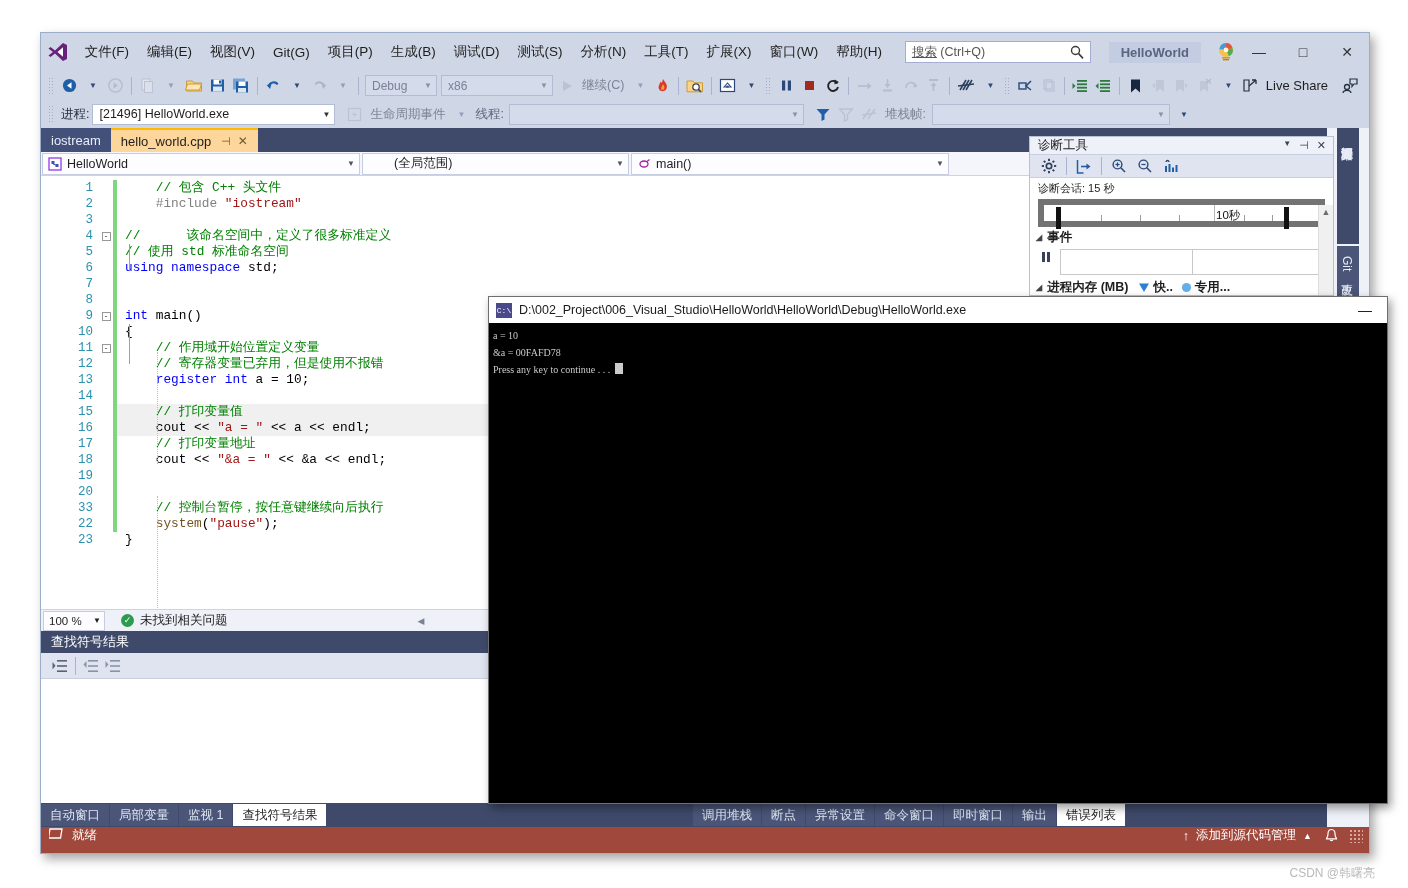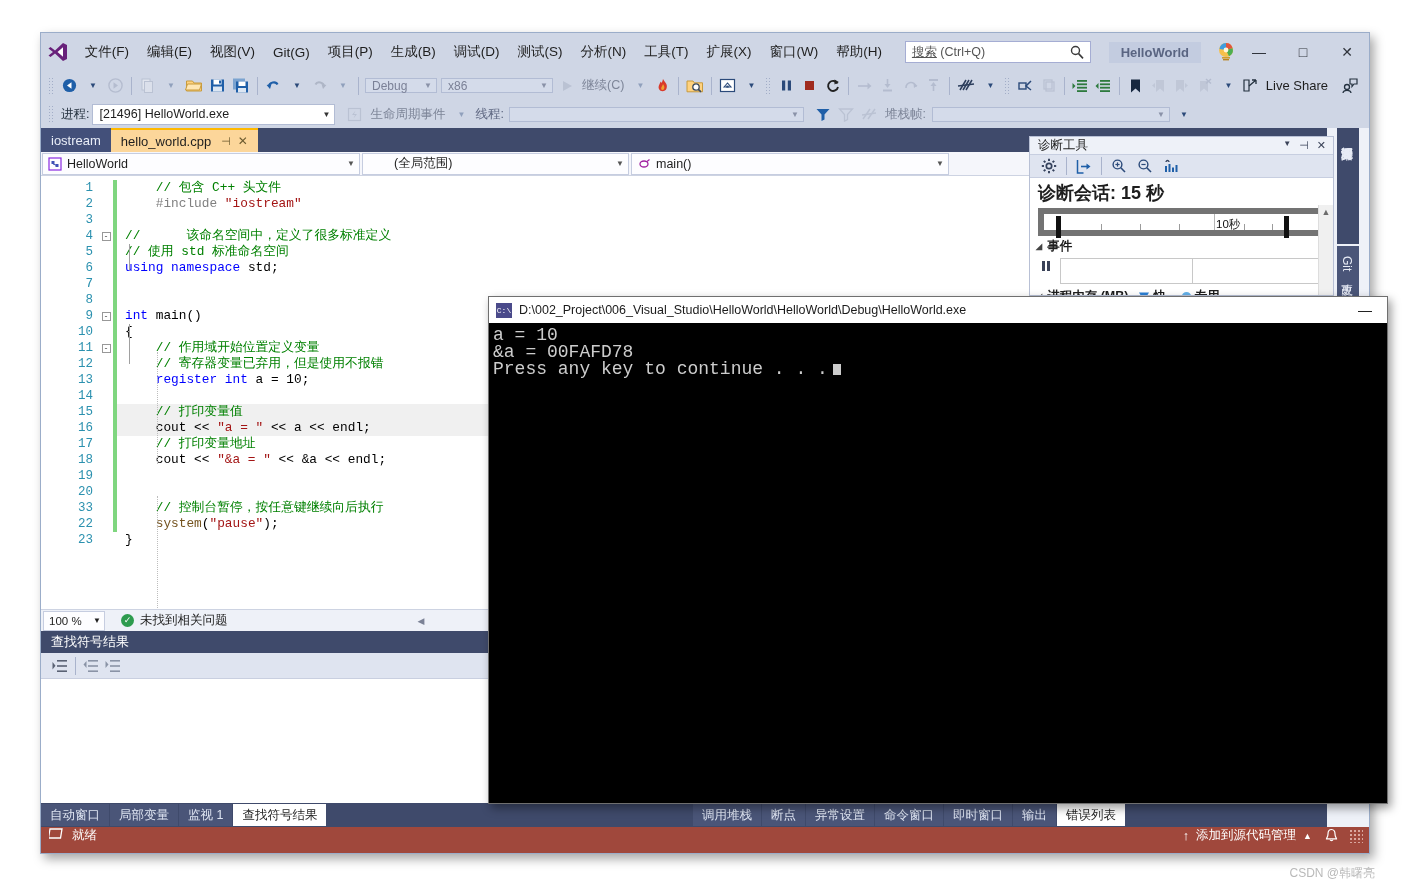--- a/index.html
+++ b/index.html
@@ -108,21 +108,21 @@
   .tbtn {
     height: 23px; min-width: 23px;
     display: flex; align-items: center; justify-content: center;
     padding: 0 3px;
     color: #1f3c67;
   }
   .tbtn.dis { opacity: .38; }
   .tsep { width: 1px; height: 18px; background: #a9b3cc; margin: 0 4px; }
   .caret { font-size: 8px; color: #2b4a7a; margin-left: 1px; }
   .combo {
-    height: 15px;
+    height: 21px;
     background: #d4dbea;
     border: 1px solid #b2bcd4;
     display: flex; align-items: center;
     padding: 0 4px 0 6px;
     font-size: 12px; color: #7b8197;
     margin: 0 2px;
   }
   .combo .cv { white-space: nowrap; overflow: hidden; }
   .combo .ca { margin-left: auto; font-size: 8px; padding-left: 6px; color: #8a92a8;}
   .tb-text { font-size: 12.5px; color: #7d8598; padding: 0 4px; }
@@ -427,21 +427,21 @@
     padding-left: 6px;
     border-bottom: 1px solid #c7cee0;
   }
   .dt-btn {
     width: 26px; height: 22px;
     display: flex; align-items: center; justify-content: center;
     color: #34415c;
   }
   .diag-body { flex: 1 1 auto; background: #fff; position: relative; }
   .diag-session {
-    font-size: 18px; font-weight: bold; color: #1e1e1e;
+    font-size: 11px; font-weight: normal; color: #1e1e1e;
     padding: 3px 0 3px 8px;
     background: #fff;
   }
   .diag-ruler {
     height: 28px; margin: 0 8px 0 8px;
     border: 6px solid #737373;
     background: #fff;
     position: relative;
   }
   .diag-ruler .marker {
@@ -515,22 +515,22 @@
   .con-min {
     margin-left: auto;
     width: 44px; height: 26px;
     display: flex; align-items: center; justify-content: center;
     font-size: 14px; color: #222;
   }
   .con-body {
     flex: 1 1 auto;
     background: #000;
     padding: 4px 0 0 4px;
-    font-family: Liberation Mono, monospace;
-    font-size: 18px;
+    font-family: Liberation Serif, serif;
+    font-size: 10px;
     color: #cccccc;
     line-height: 17px;
   }
   .con-body .ln { white-space: pre; }
   .cursor {
     display: inline-block;
     width: 8px; height: 11px;
     background: #cccccc;
     vertical-align: -1px;
     margin-left: 5px;

